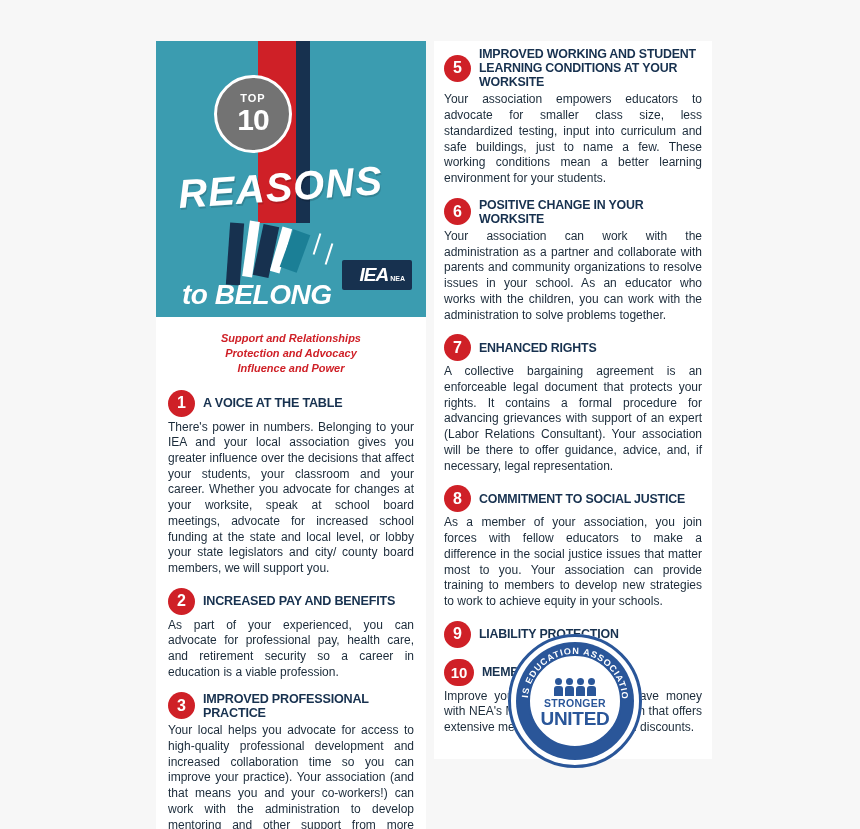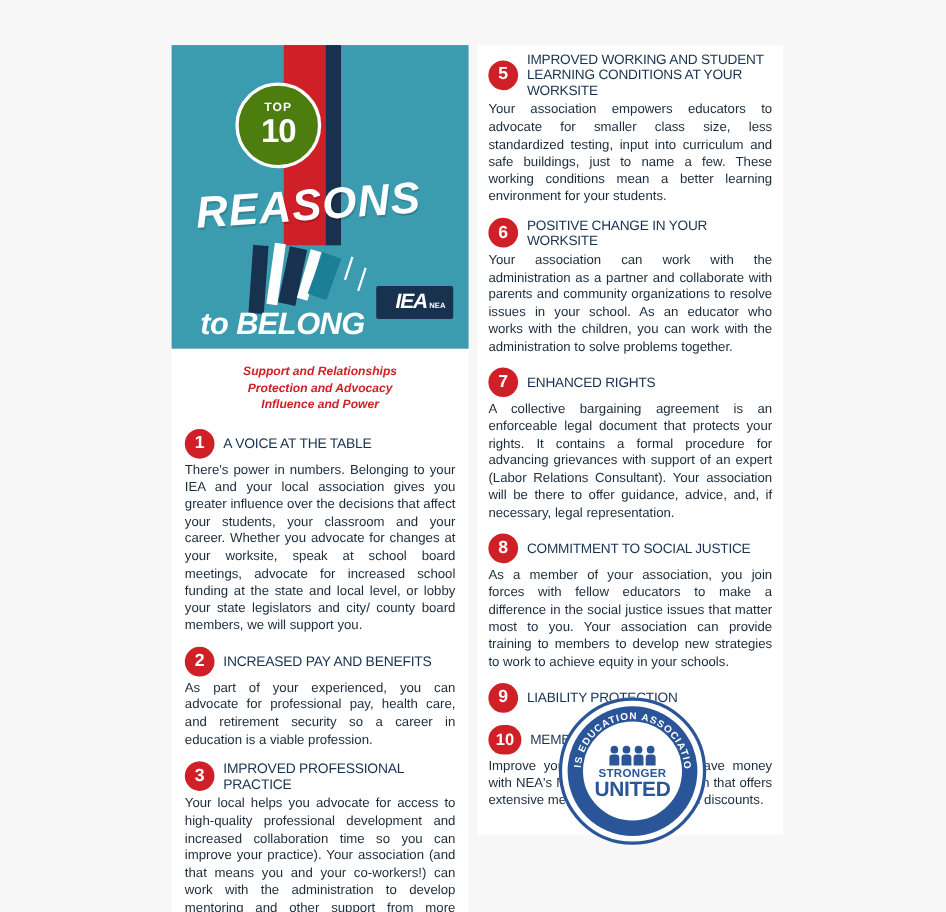--- a/index.html
+++ b/index.html
@@ -45,21 +45,21 @@
     position: absolute;
     left: 140px; top: 0;
     width: 14px; height: 182px;
     background: #17314f;
   }
   .hero-top10 {
     position: absolute;
     left: 58px; top: 34px;
     width: 72px; height: 72px;
     border-radius: 50%;
-    background: #4d7c0f;
+    background: #737373;
     border: 3px solid #ffffff;
     color: #ffffff;
     display: flex;
     flex-direction: column;
     align-items: center;
     justify-content: center;
     line-height: 1;
   }
   .hero-top10 .t {
     font-size: 11px;
@@ -162,21 +162,21 @@
     font-weight: bold;
     display: flex;
     align-items: center;
     justify-content: center;
     margin-right: 8px;
   }
   .num.wide { width: 30px; height: 27px; border-radius: 14px; font-size: 15px; }
   .item-title {
     color: #17314f;
     font-size: 12.6px;
-    font-weight: normal;
+    font-weight: bold;
     line-height: 1.14;
     letter-spacing: -0.2px;
   }
   .item-body {
     color: #1b2b3a;
     font-size: 12px;
     line-height: 1.31;
     text-align: justify;
   }
   

